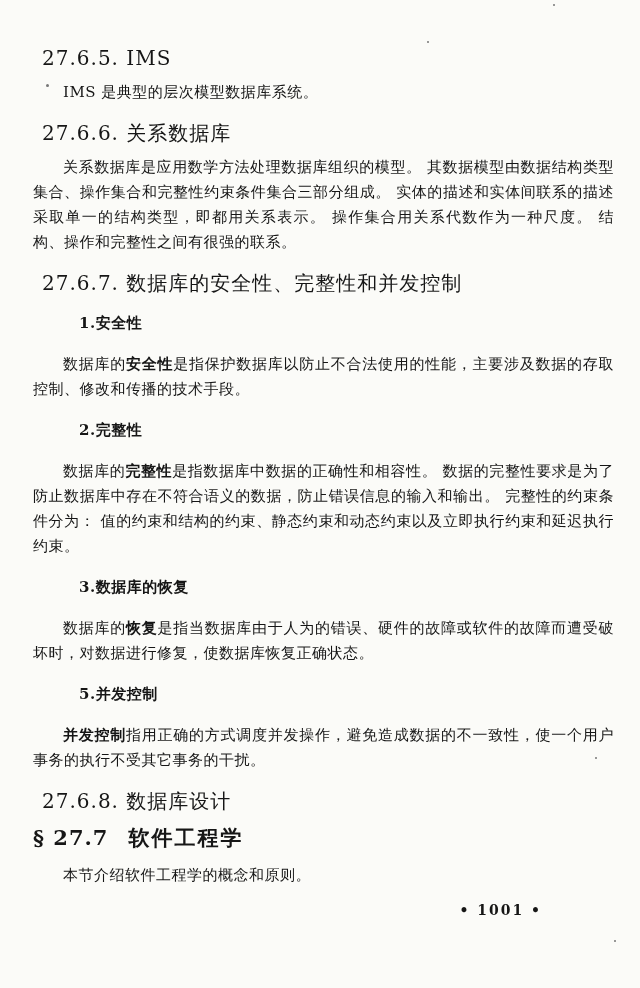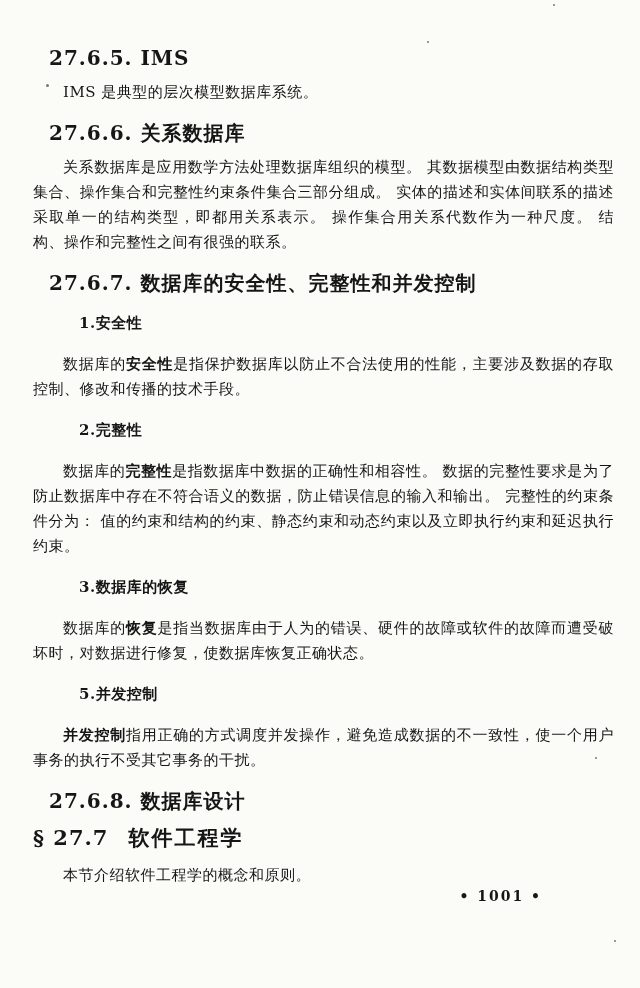--- a/index.html
+++ b/index.html
@@ -12,23 +12,23 @@
     overflow: hidden;
   }
   .page {
     box-sizing: border-box;
     width: 640px; height: 988px;
     padding: 46px 26px 0 33px;
     position: relative;
   }
   h2.sec {
     font-size: 20px;
-    font-weight: 700;
+    font-weight: 400;
     letter-spacing: 1px;
-    margin: 16px 0 10px 16px;
+    margin: 16px 0 10px 9px;
     line-height: 24px;
   }
   h2.sec.first { margin-top: 0; }
   .para {
     font-size: 15px;
     line-height: 25px;
     letter-spacing: 0.5px;
     text-align: justify;
     text-indent: 2em;
     margin: 0;
@@ -44,20 +44,21 @@
   h1.chapter {
     text-align: left;
     font-size: 21px;
     font-weight: bold;
     letter-spacing: 2px;
     margin: 12px 0 12px 0;
     line-height: 26px;
   }
   h1.chapter .num { margin-right: 20px; letter-spacing: 1px; }
   .footer {
+    margin-top: 14px;
     text-align: right;
     padding-right: 72px;
     font-size: 14px;
     font-weight: bold;
     letter-spacing: 2px;
   }
   .speck {
     position: absolute;
     background: #777;
     border-radius: 50%;

